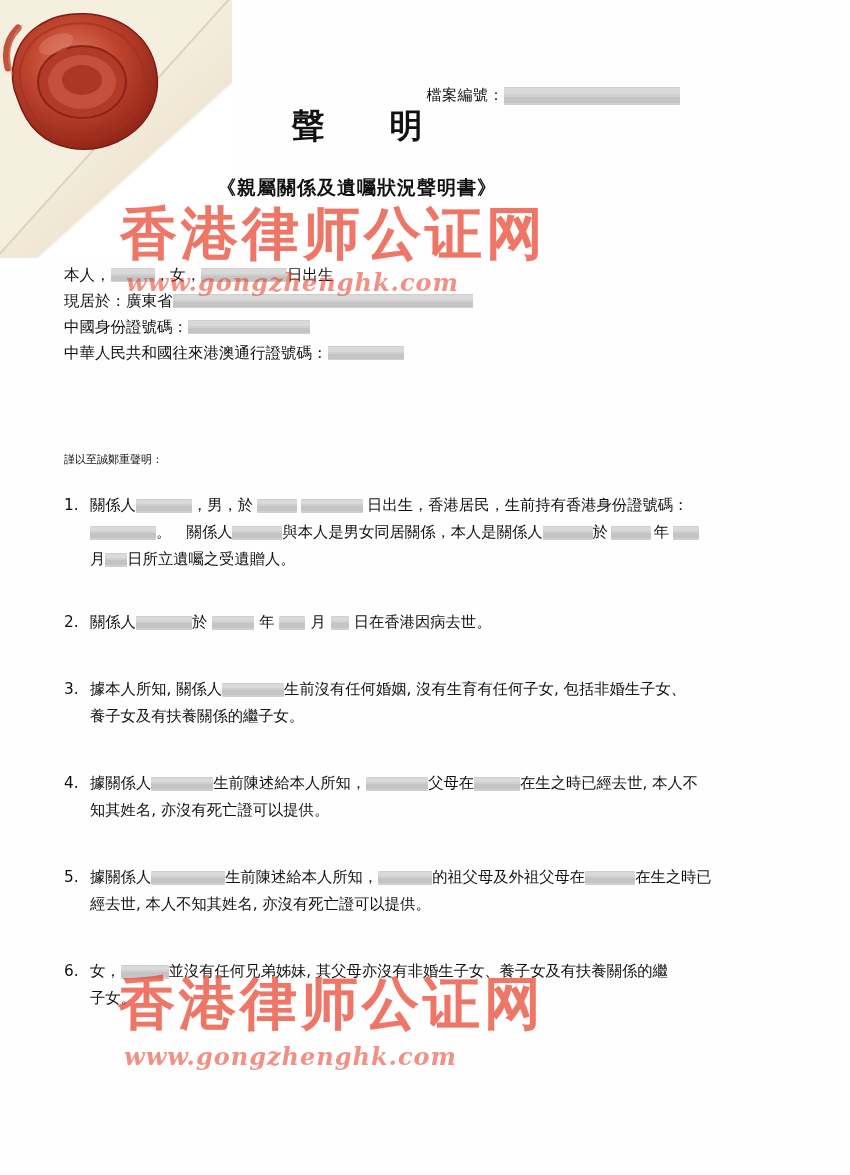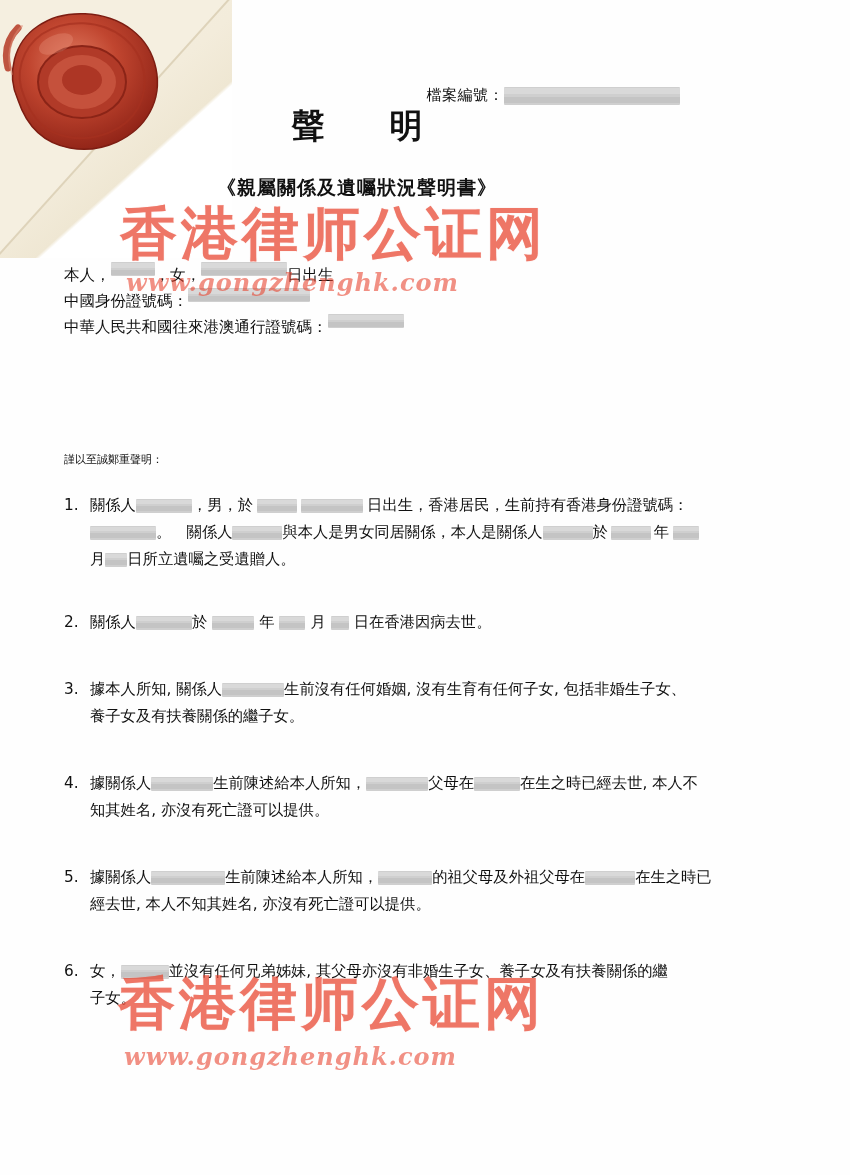--- a/index.html
+++ b/index.html
@@ -97,20 +97,21 @@
 
   .identity {
     position: absolute;
     left: 64px;
     top: 262px;
     font-size: 15.5px;
     line-height: 26px;
   }
   .identity .line {
     display: flex;
+    align-items: center;
     white-space: nowrap;
     height: 26px;
   }
 
   .declare-lead {
     position: absolute;
     left: 64px;
     top: 452px;
     font-size: 11px;
   }
@@ -235,20 +236,24 @@
 
     <div class="identity">
       <div class="line">
         <span>本人，</span>
         <span class="redact" style="width:44px;height:14px;"></span>
         <span>，女，</span>
         <span class="redact" style="width:86px;height:14px;"></span>
         <span>日出生</span>
       </div>
       <div class="line">
+        <span>現居於：廣東省</span>
+        <span class="redact" style="width:300px;height:14px;"></span>
+      </div>
+      <div class="line">
         <span>中國身份證號碼：</span>
         <span class="redact" style="width:122px;height:14px;"></span>
       </div>
       <div class="line">
         <span>中華人民共和國往來港澳通行證號碼：</span>
         <span class="redact" style="width:76px;height:14px;"></span>
       </div>
     </div>
 
     <div class="declare-lead">謹以至誠鄭重聲明：</div>

